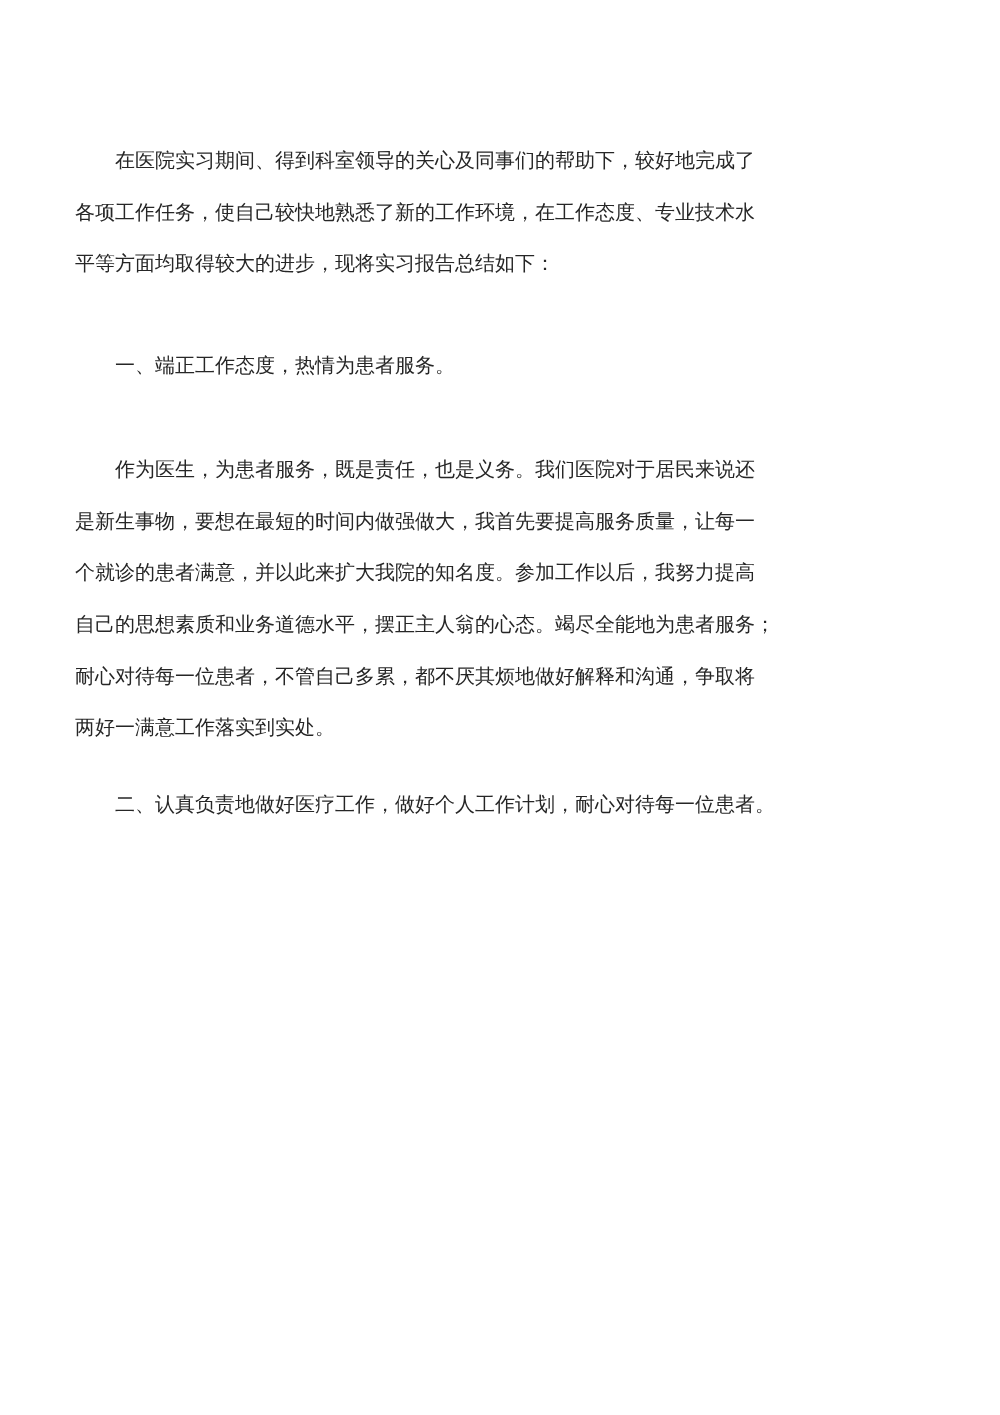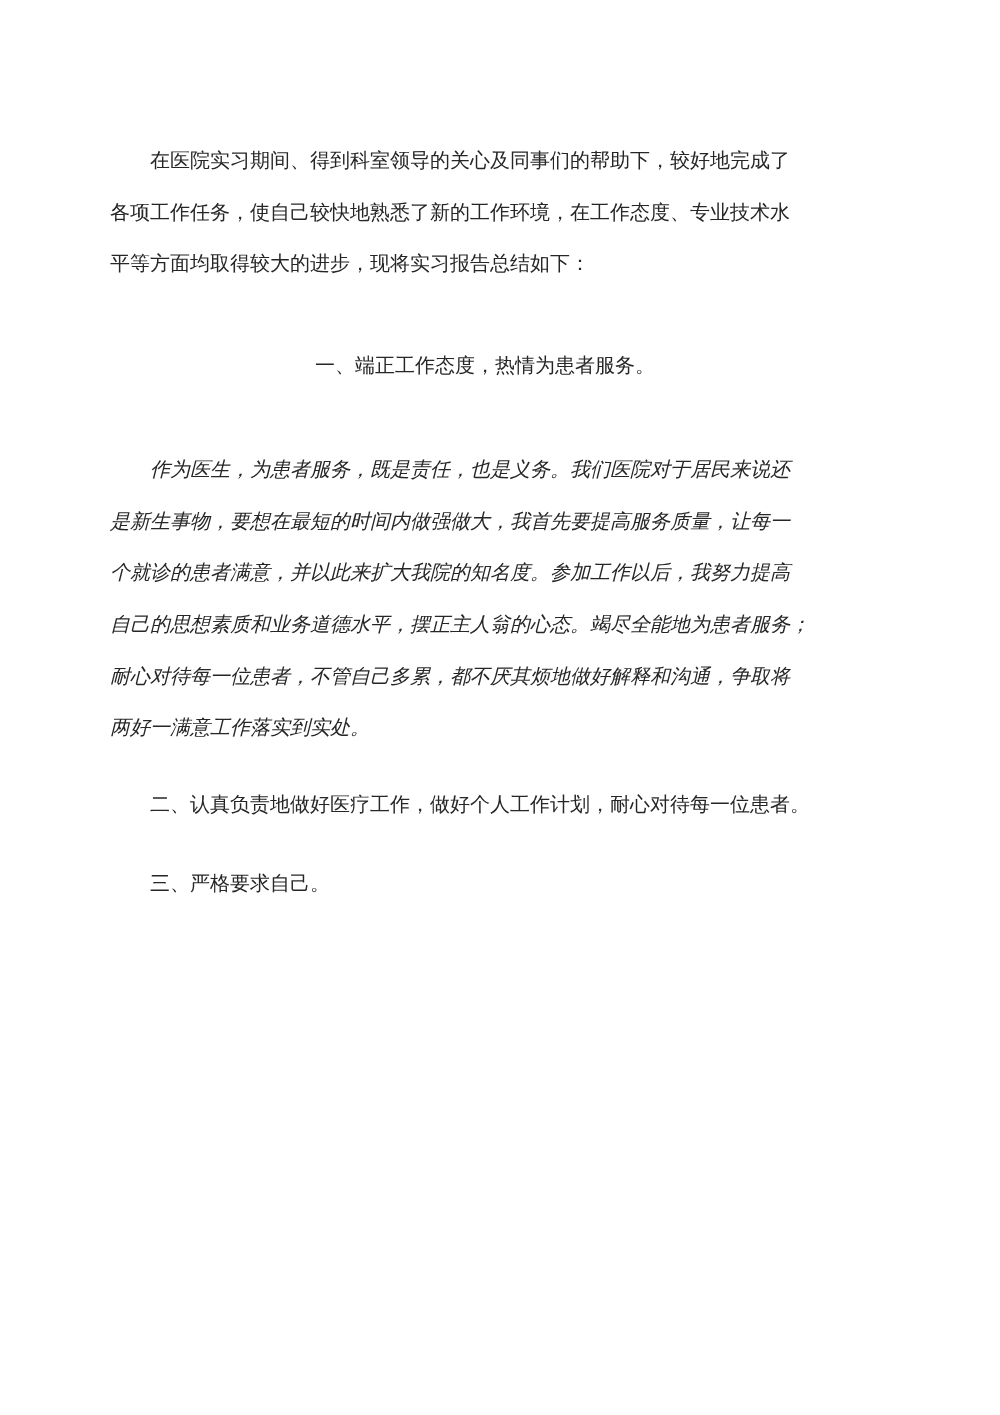--- a/index.html
+++ b/index.html
@@ -6,39 +6,39 @@
     margin: 0;
     padding: 0;
     background: #ffffff;
   }
   .page {
     position: relative;
     width: 844px;
     height: 1415px;
     background: #ffffff;
     box-sizing: border-box;
-    padding: 135px 140px 0 110px;
+    padding: 135px 140px 0 75px;
     overflow: hidden;
     font-family: "Liberation Sans", sans-serif;
     color: #262626;
   }
   .block {
     width: 710px;
     font-size: 20px;
     line-height: 51.7px;
     white-space: pre-line;      
     text-indent: 2em;           
     letter-spacing: 0px;
     font-weight: 400;
     margin: 0;
   }
   
   .b-intro     { margin-top: 0; }
-  .b-heading1  { margin-top: 50px; text-align: center; }
-  .b-para2     { margin-top: 52px; font-style: italic; }
+  .b-heading1  { margin-top: 50px; }
+  .b-para2     { margin-top: 52px; }
   .b-heading2  { margin-top: 25px; }
   .b-para3     { margin-top: 49px; }
   .b-heading3  { margin-top: 27px; }
 </style>
 </head>
 <body>
 
 <div class="page">
 
   <div class="block b-intro">在医院实习期间、得到科室领导的关心及同事们的帮助下，较好地完成了
@@ -50,15 +50,14 @@
   <div class="block b-para2">作为医生，为患者服务，既是责任，也是义务。我们医院对于居民来说还
 是新生事物，要想在最短的时间内做强做大，我首先要提高服务质量，让每一
 个就诊的患者满意，并以此来扩大我院的知名度。参加工作以后，我努力提高
 自己的思想素质和业务道德水平，摆正主人翁的心态。竭尽全能地为患者服务；
 耐心对待每一位患者，不管自己多累，都不厌其烦地做好解释和沟通，争取将
 两好一满意工作落实到实处。</div>
 
   <div class="block b-heading2">二、认真负责地做好医疗工作，做好个人工作计划，耐心对待每一位患者。</div>
 
 
-  <div class="block b-heading3">三、严格要求自己。</div>
 
 </div>
 
 </body></html>

